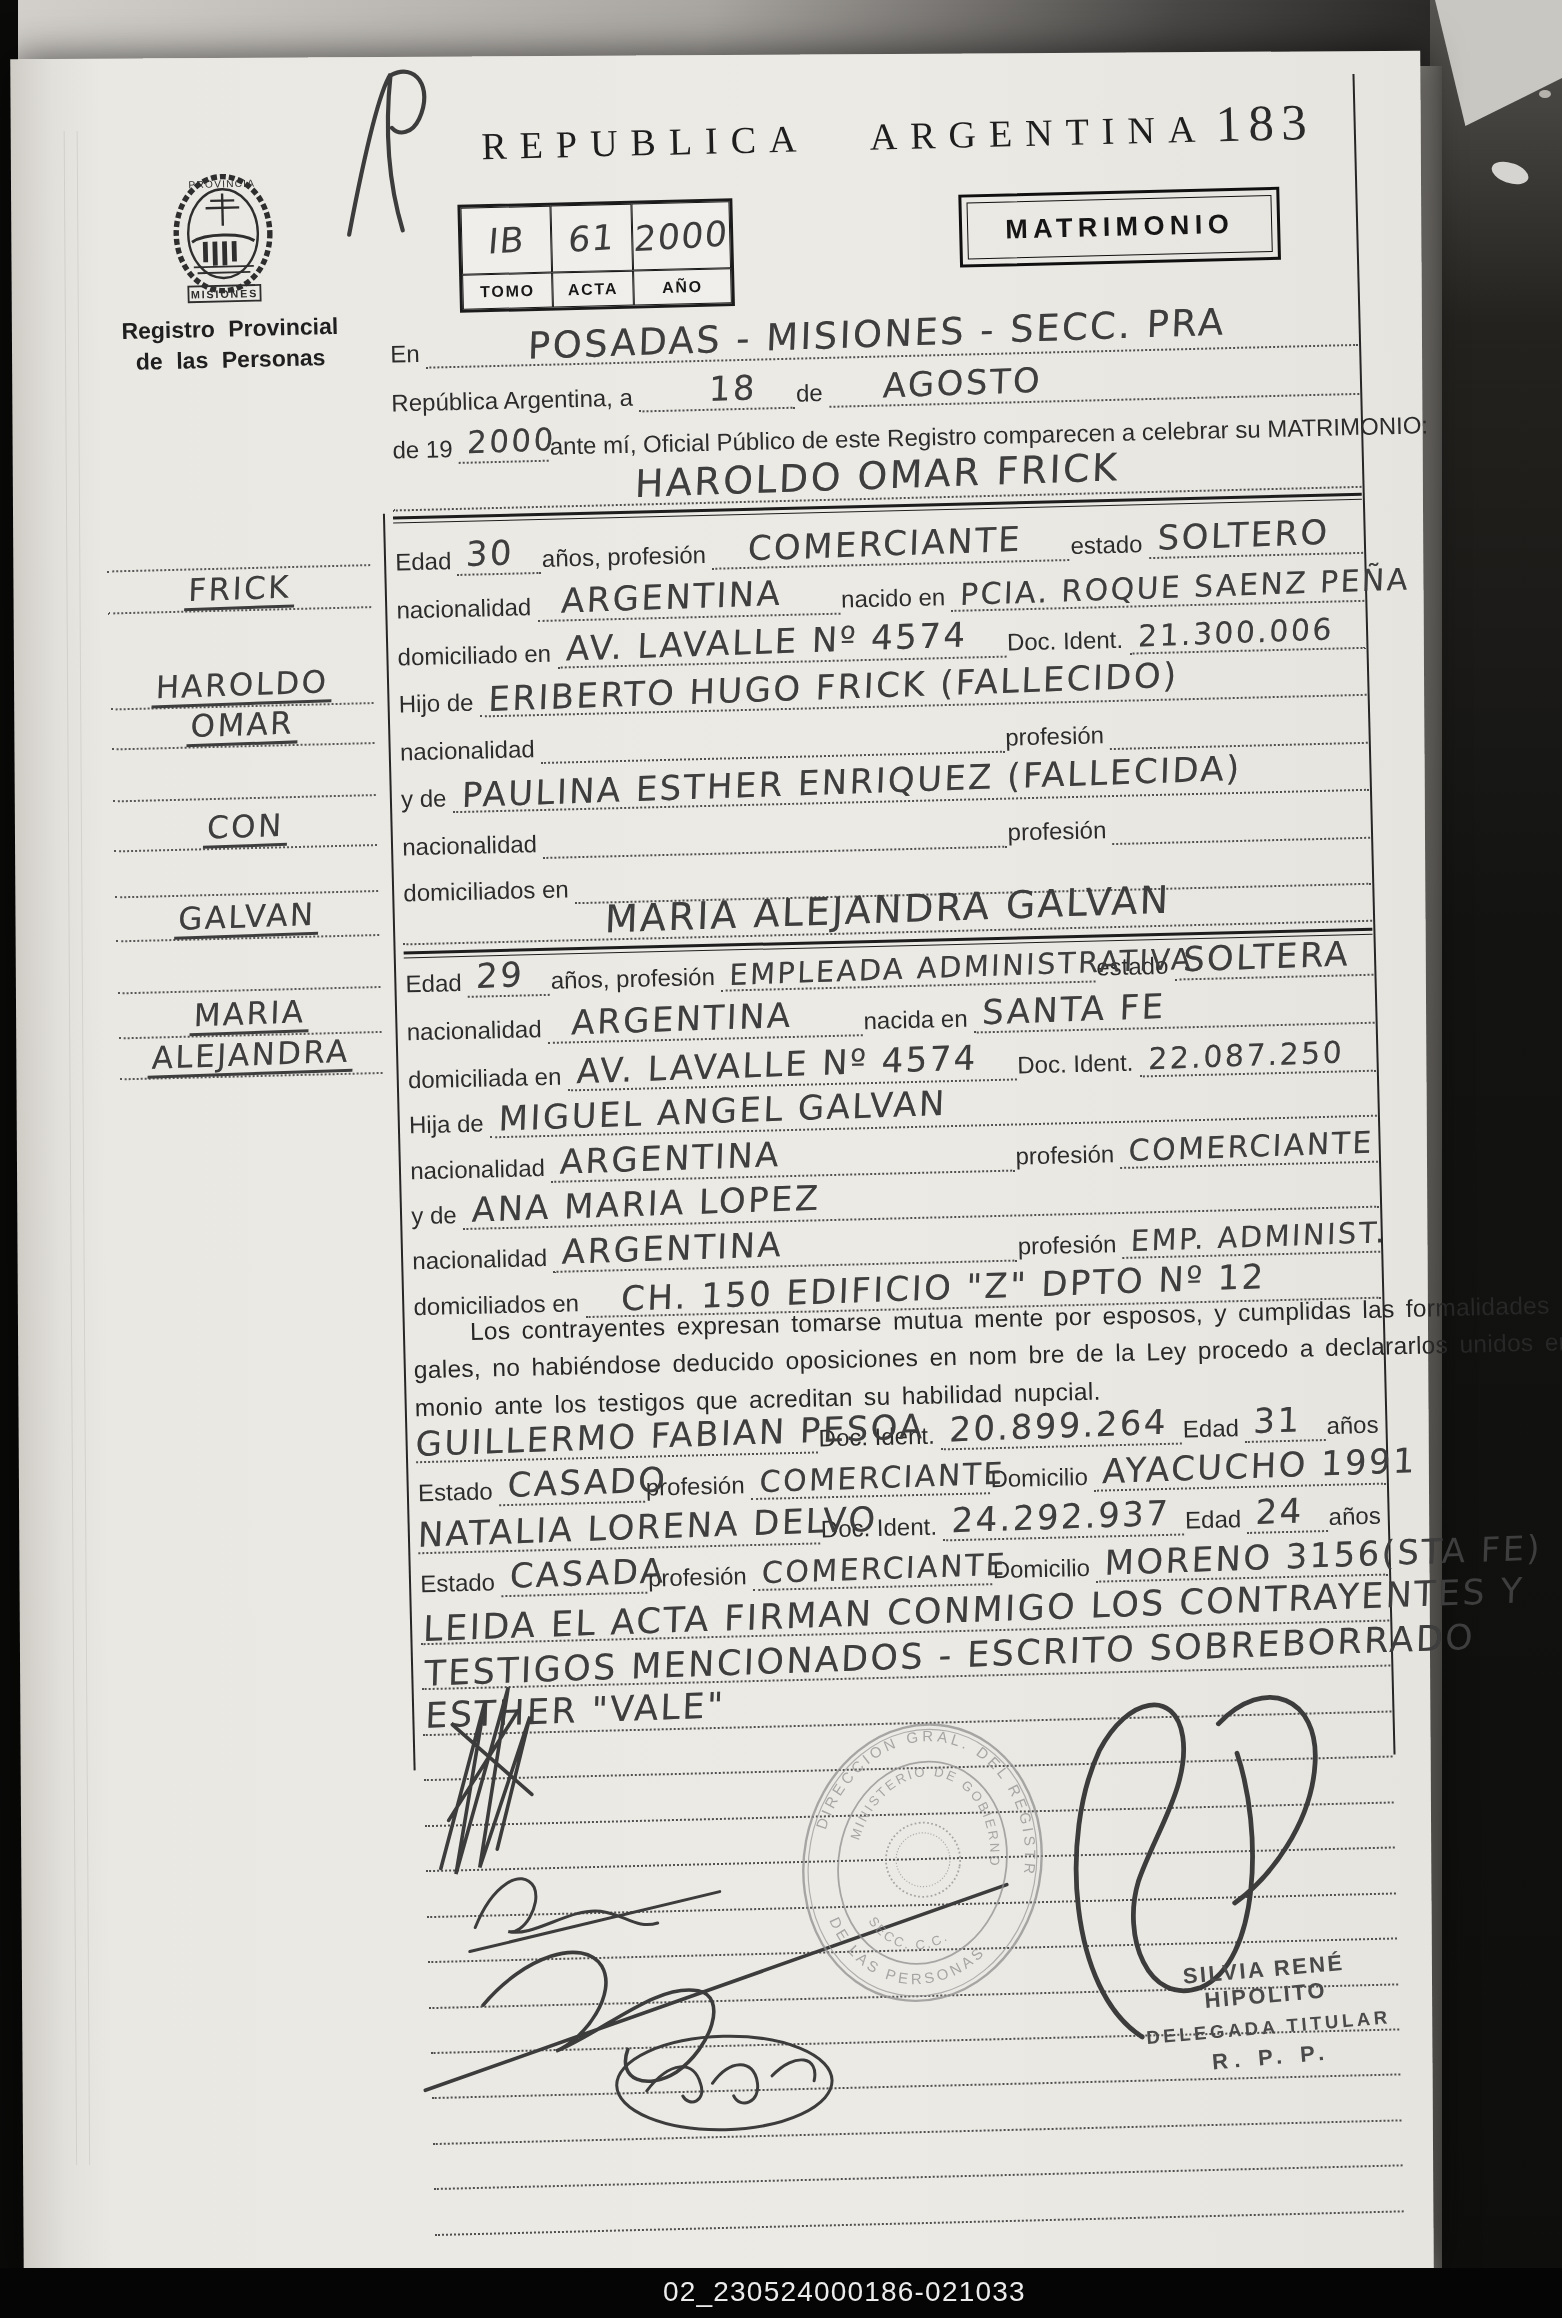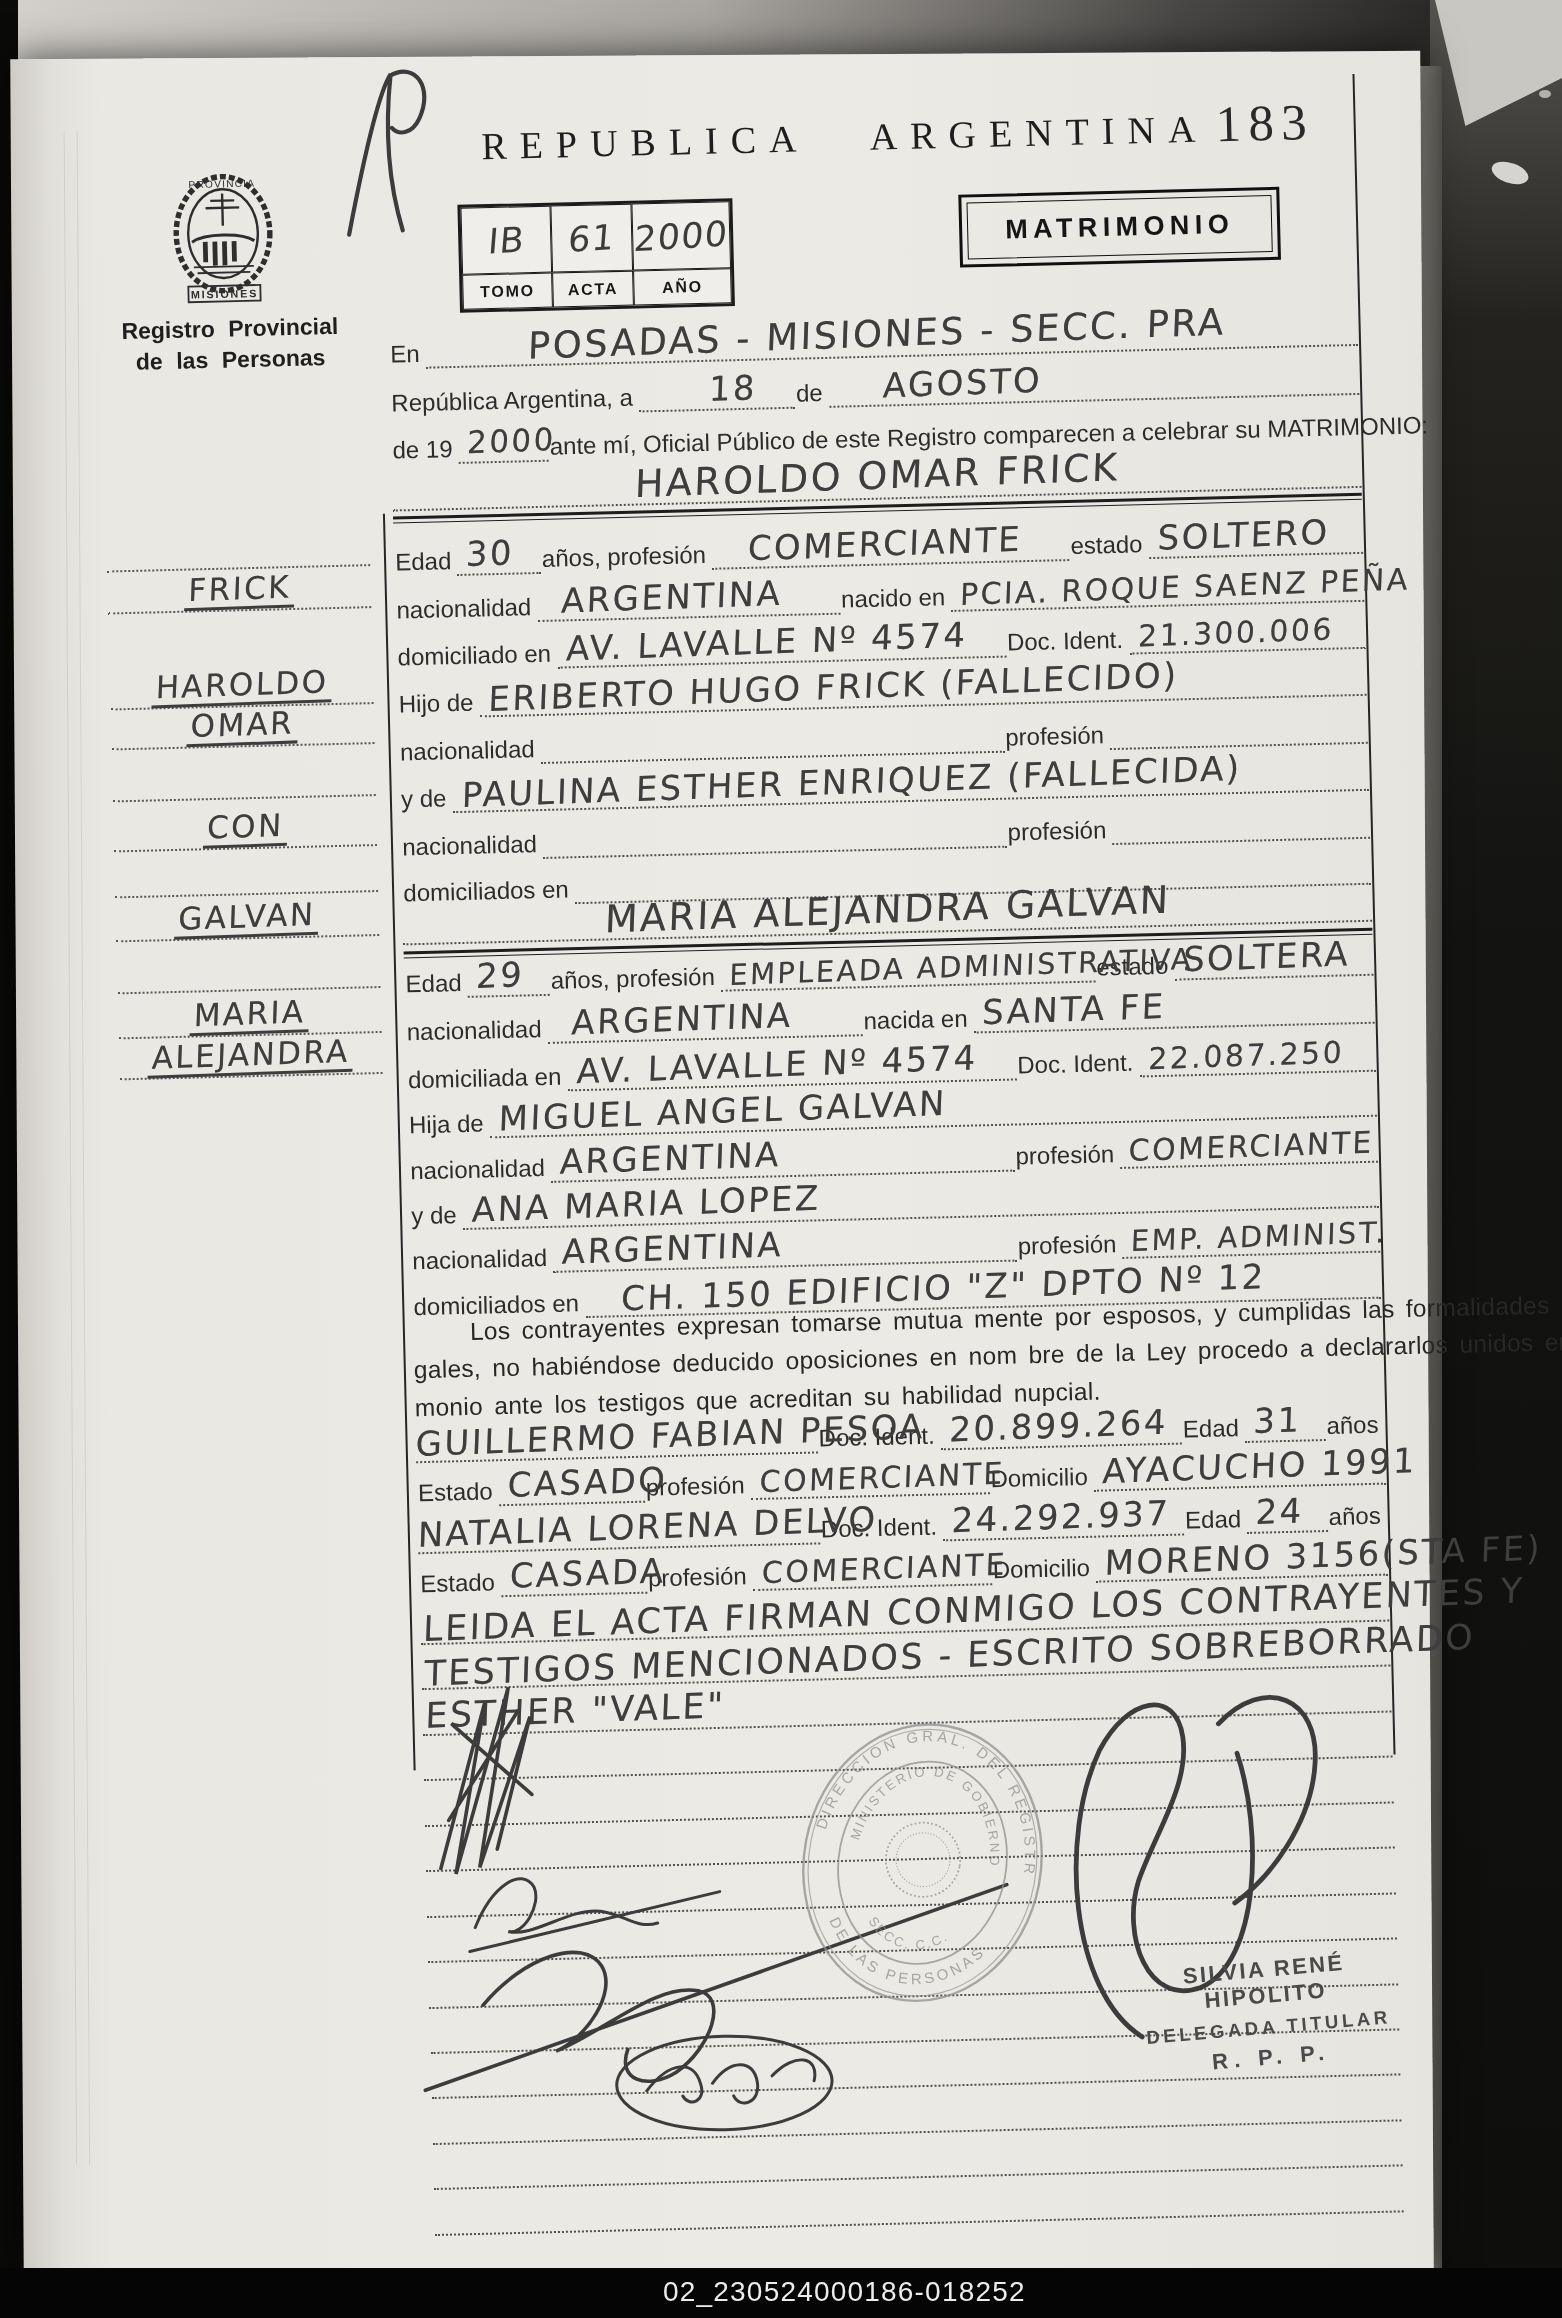--- a/index.html
+++ b/index.html
@@ -484,16 +484,16 @@
       <div class="ostamp">
         <div class="l1">SILVIA RENÉ HIPOLITO</div>
         <div class="l2">DELEGADA TITULAR</div>
         <div class="l3">R. P. P.</div>
       </div>
 
     </div>
   </div>
 
   <div class="barbar">
-    <span>02_230524000186-018252</span>
+    <span>02_230524000186-021033</span>
   </div>
 </div>
 
 
 </body></html>

